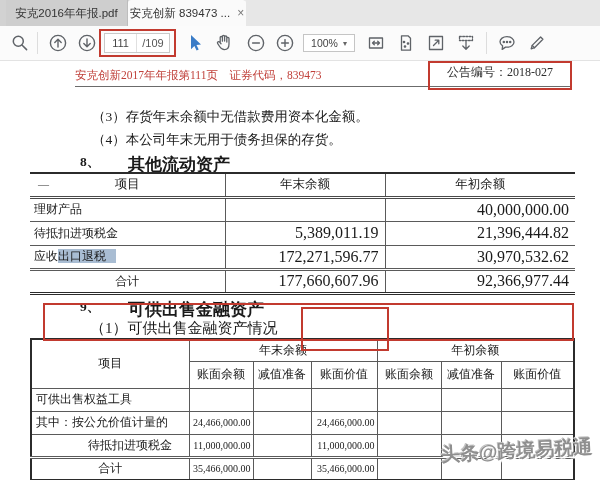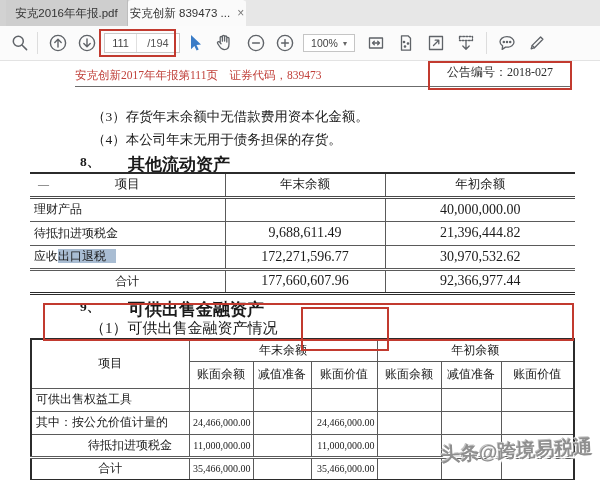--- a/index.html
+++ b/index.html
@@ -14,21 +14,21 @@
   .tab.inactive{left:6px;width:122px;background:#cecece;border-right:1px solid #bdbdbd;}
   .tab.active{left:128px;width:118px;background:#fafafa;border-radius:3px 3px 0 0;}
   .tab .close{margin-left:7px;color:#777;font-size:12px;line-height:1;}
 
   
   .toolbar{position:absolute;left:0;top:26px;width:600px;height:35px;background:#fbfbfb;
            border-bottom:1px solid #e3e3e3;box-sizing:border-box;}
   .ticon{position:absolute;top:7px;width:20px;height:20px;}
   .ticon svg{width:20px;height:20px;display:block;}
   .sep{position:absolute;top:6px;width:1px;height:22px;background:#ddd;}
-  .pagebox{position:absolute;left:104px;top:7px;width:76px;height:20px;background:#fff;
+  .pagebox{position:absolute;left:104px;top:7px;width:66px;height:20px;background:#fff;
            border:1px solid #c9c9c9;display:flex;align-items:stretch;font-size:11px;color:#444;box-sizing:border-box;}
   .pagebox .cur{width:31px;display:flex;align-items:center;justify-content:center;border-right:1px solid #e0e0e0;}
   .pagebox .tot{flex:1;display:flex;align-items:center;justify-content:center;color:#555;}
   .zoombox{position:absolute;left:303px;top:8px;width:52px;height:18px;border:1px solid #c5c5c5;background:#fff;
            display:flex;align-items:center;justify-content:center;gap:5px;font-size:10.5px;color:#444;box-sizing:border-box;}
   .zoombox .caret{font-size:8px;color:#666;}
 
   
   .doc{position:absolute;left:0;top:61px;width:600px;height:419px;background:#fff;
        font-family:"Liberation Serif","DejaVu Serif",serif;color:#1a1a1a;}
@@ -41,21 +41,21 @@
   .subline{position:absolute;left:90px;font-size:15px;white-space:nowrap;}
 
   table{border-collapse:collapse;table-layout:fixed;}
   td,th{box-sizing:border-box;overflow:hidden;white-space:nowrap;font-weight:normal;}
 
   .t1{position:absolute;left:30px;top:111px;width:545px;
       border-top:2px solid #2b2b2b;border-bottom:3px double #2b2b2b;}
   .t1 th{height:24px;font-size:12.5px;border-bottom:3px double #4a4a4a;}
   .t1 td{height:24px;font-size:12px;border-bottom:1px solid #5a5a5a;padding:0 6px;}
   .t1 .vl{border-left:1px solid #5a5a5a;}
-  .t1 .num{text-align:center;font-size:14px;}
+  .t1 .num{text-align:right;font-size:16px;}
   .t1 .item{text-align:left;padding-left:4px;font-family:Liberation Serif, serif;}
   .t1 tr.dbl td{border-bottom:3px double #5a5a5a;}
   .t1 tr.last td{border-bottom:none;}
   .t1 .center{text-align:center;}
   .hcell{position:relative;}
   .cursor-mark{position:absolute;left:8px;top:4px;font-size:11px;color:#333;}
   .sel{background:#a9bdd3;padding-right:10px;}
 
   .t2{position:absolute;left:30px;top:277px;width:545px;border:2px solid #2b2b2b;}
   .t2 th,.t2 td{border:1px solid #5a5a5a;}
@@ -109,21 +109,21 @@
         </svg>
     </span>
     <span class="ticon" style="left:77px">
       <svg viewBox="0 0 20 20" fill="none" stroke="#5f6368" stroke-width="1.4" stroke-linecap="round" stroke-linejoin="round">
         <circle cx="10" cy="10" r="7.6"></circle>
           <path d="M10 6 v7.5 M6.8 10.5 L10 13.7 l3.2-3.2"></path>
         </svg>
     </span>
     <div class="pagebox">
       <span class="cur">111</span>
-      <span class="tot">/194</span>
+      <span class="tot">/109</span>
     </div>
     <span class="ticon" style="left:184px">
       <svg viewBox="0 0 20 20">
           <path fill="#3a7cc7" d="M7 2 L7 16.2 L10.4 12.9 L12.6 17.5 L14.7 16.5 L12.5 11.9 L17 11.5 Z"></path>
         </svg>
     </span>
     <span class="ticon" style="left:214px">
       <svg viewBox="0 0 20 20" fill="none" stroke="#5f6368" stroke-width="1.3" stroke-linecap="round" stroke-linejoin="round">
         <path d="M6.2 9.5 V4.6 a1.1 1.1 0 0 1 2.2 0 V8.2 M8.4 8 V3.4 a1.1 1.1 0 0 1 2.2 0 V8 M10.6 8 V3.9 a1.1 1.1 0 0 1 2.2 0 V8.8 M12.8 9 V5.4 a1.1 1.1 0 0 1 2.2 0 v5.6 c0 3.6-1.8 5.6-4.6 5.6 -2.2 0-3.4-.9-4.8-3.1 l-2-3.1 a1.2 1.2 0 0 1 2-1.3 l1.4 1.6"></path>
         </svg>
@@ -217,21 +217,21 @@
         </tr>
       </thead>
       <tbody>
         <tr>
           <td class="item">理财产品</td>
           <td class="vl num"></td>
           <td class="vl num">40,000,000.00</td>
         </tr>
         <tr>
           <td class="item">待抵扣进项税金</td>
-          <td class="vl num">9,688,611.49</td>
+          <td class="vl num">5,389,011.19</td>
           <td class="vl num">21,396,444.82</td>
         </tr>
         <tr class="dbl">
           <td class="item">
             <span>应收</span><span class="sel">出口退税</span>
           </td>
           <td class="vl num">172,271,596.77</td>
           <td class="vl num">30,970,532.62</td>
         </tr>
         <tr class="last">

